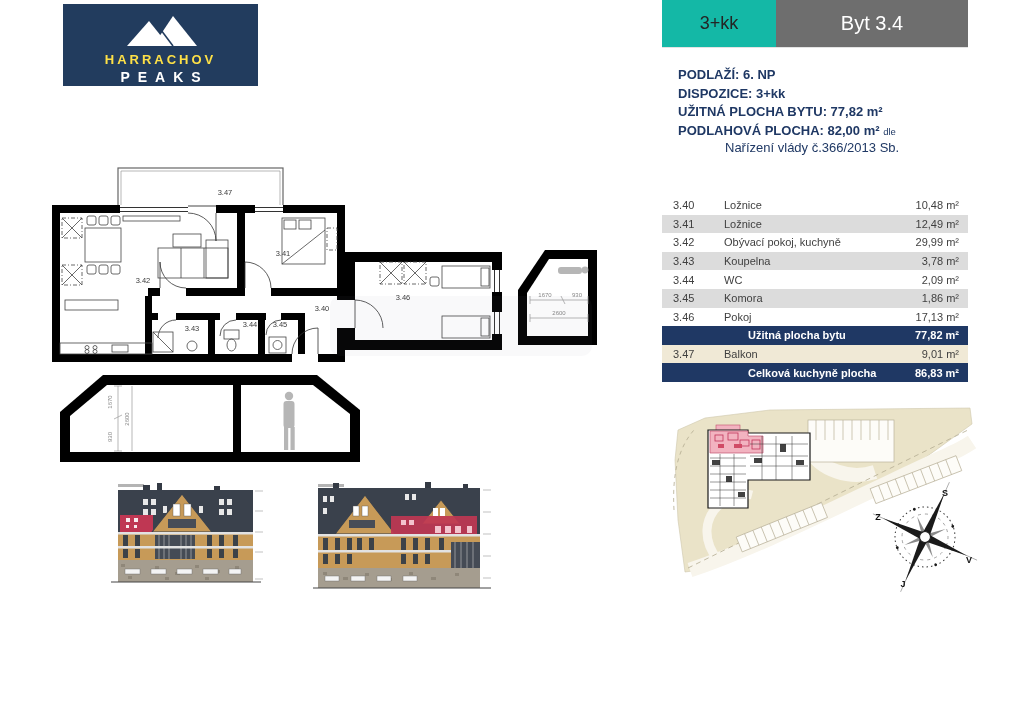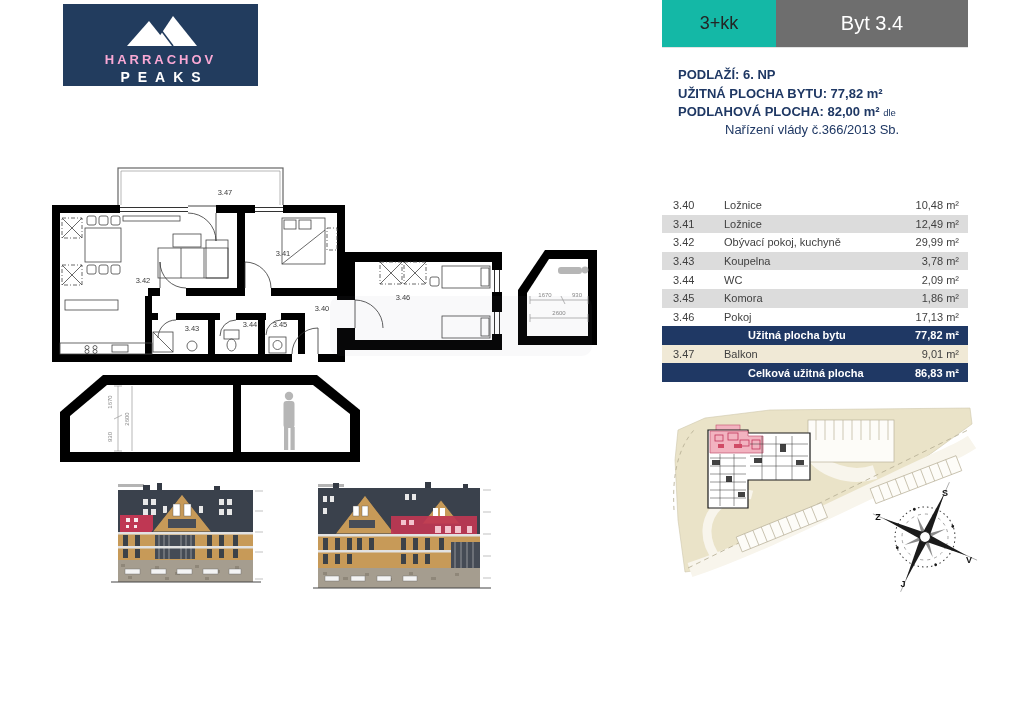--- a/index.html
+++ b/index.html
@@ -3,21 +3,21 @@
 <meta charset="utf-8">
 <style>
   html,body{margin:0;padding:0;background:#fff;}
   .page{position:relative;width:1024px;height:724px;background:#ffffff;
         font-family:"Liberation Sans",sans-serif;overflow:hidden;}
 
   
   .logo{position:absolute;left:63px;top:4px;width:195px;height:82px;background:#223c5e;
         display:flex;flex-direction:column;align-items:center;justify-content:flex-start;}
   .logo svg{margin-top:9px;}
-  .logo-name{color:#f9a8d4;font-size:13px;font-weight:700;letter-spacing:3px;line-height:13px;margin-top:6px;}
+  .logo-name{color:#fde047;font-size:13px;font-weight:700;letter-spacing:3px;line-height:13px;margin-top:6px;}
   .logo-sub{color:#ffffff;font-size:14px;font-weight:700;letter-spacing:8px;text-indent:8px;line-height:11px;margin-top:6px;}
 
   
   .header-type{position:absolute;left:662px;top:0;width:114px;height:47px;background:#14b8a6;
         color:#242424;font-size:18px;display:flex;align-items:center;justify-content:center;}
   .header-unit{position:absolute;left:776px;top:0;width:192px;height:47px;background:#6e6e6e;
         color:#ffffff;font-size:20px;display:flex;align-items:center;justify-content:center;text-align:right;}
   .header-underline{position:absolute;left:662px;top:47px;width:306px;height:1px;background:#e3e3e3;}
 
   
@@ -59,20 +59,21 @@
     <div class="logo-name">HARRACHOV</div>
     <div class="logo-sub">PEAKS</div>
   </div>
 
   <div class="header-type">3+kk</div>
   <div class="header-unit">Byt 3.4</div>
   <div class="header-underline"></div>
 
   <div class="info">
     <div class="info-line">PODLAŽÍ: 6. NP</div>
+    <div class="info-line">DISPOZICE: 3+kk</div>
     <div class="info-line">UŽITNÁ PLOCHA BYTU: 77,82 m²</div>
     <div class="info-line"><span>PODLAHOVÁ PLOCHA: 82,00 m²</span> <span class="info-suffix">dle</span></div>
     <div class="info-reg">Nařízení vlády č.366/2013 Sb.</div>
   </div>
 
   <div class="rtable">
     <div class="trow">
       <span class="c-num">3.40</span>
       <span class="c-name">Ložnice</span>
       <span class="c-area">10,48 m²</span>
@@ -112,21 +113,21 @@
       <span class="c-name">Užitná plocha bytu</span>
       <span class="c-area">77,82 m²</span>
     </div>
     <div class="trow r-cream">
       <span class="c-num">3.47</span>
       <span class="c-name">Balkon</span>
       <span class="c-area">9,01 m²</span>
     </div>
     <div class="trow r-navy">
       <span class="c-num"></span>
-      <span class="c-name">Celková užitná plocha</span>
+      <span class="c-name">Celková kuchyně plocha</span>
       <span class="c-area">86,83 m²</span>
     </div>
   </div>
 
   <svg class="plan-svg" width="580" height="330" viewBox="0 0 580 330">
 
     <g>
       <rect x="78" y="18" width="165" height="38" fill="#ffffff" stroke="#666" stroke-width="1.2"></rect>
       <path d="M81,56 V21 H240 V56" fill="none" stroke="#999" stroke-width="0.7"></path>
     </g>

